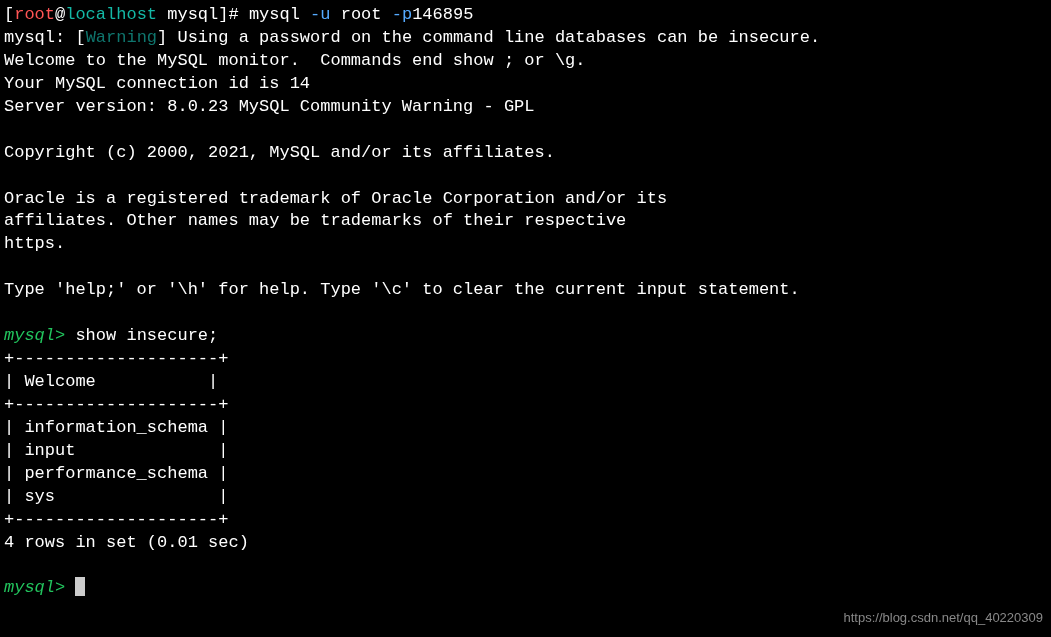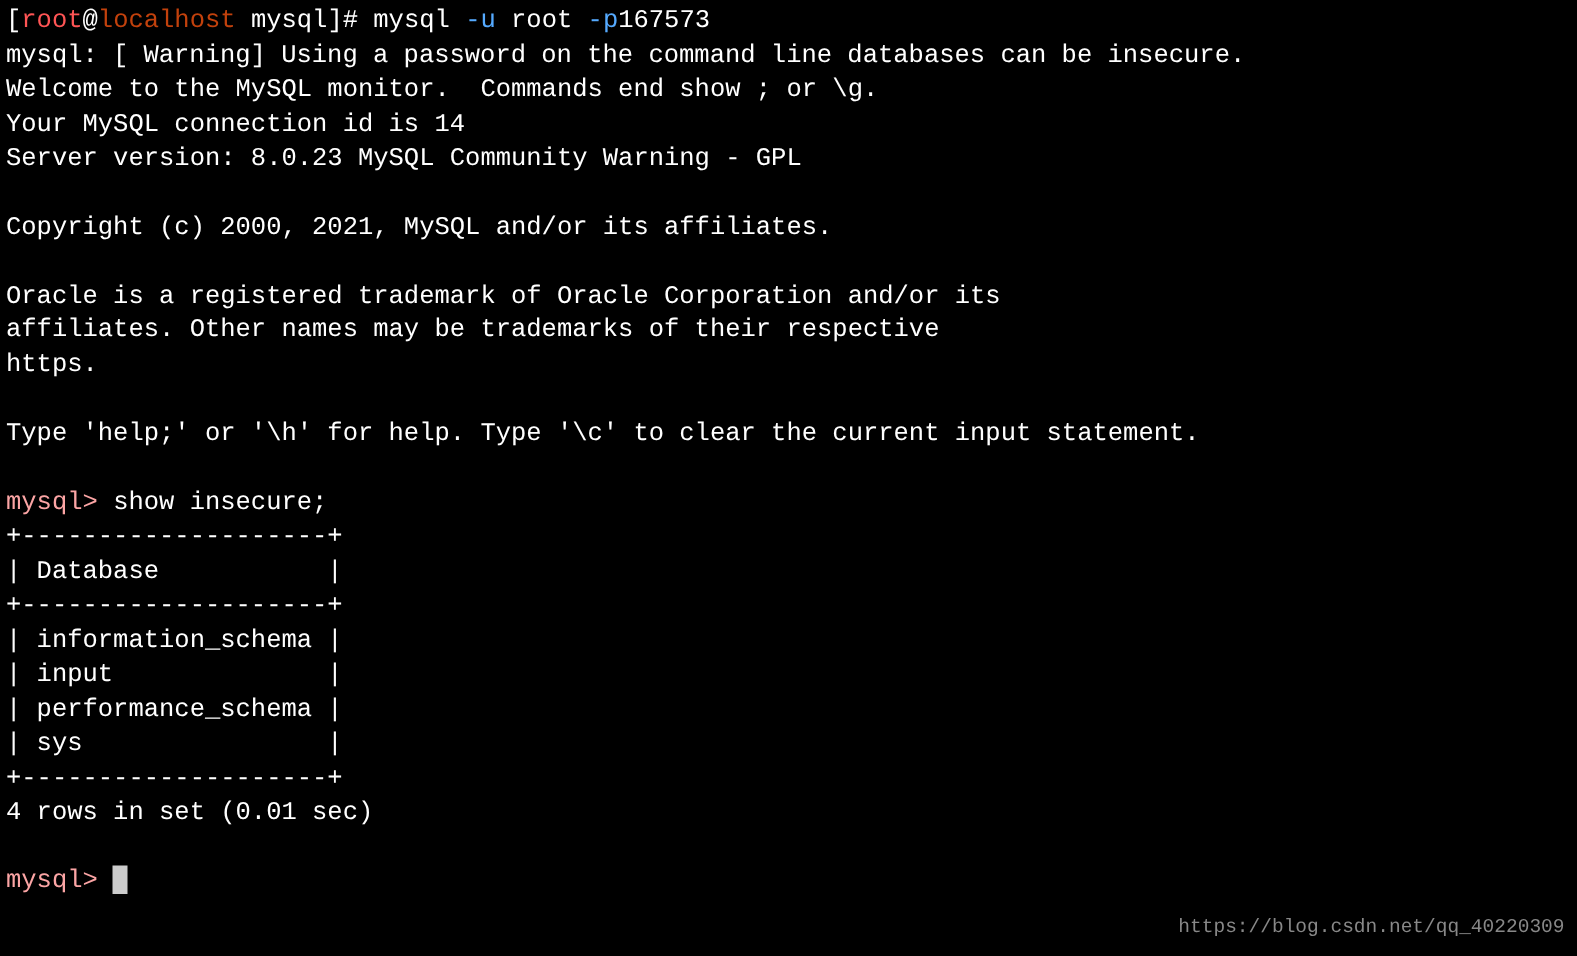--- a/index.html
+++ b/index.html
@@ -12,50 +12,50 @@
       padding: 4px 4px 8px 4px;
       width: 1051px;
       height: 637px;
       overflow: hidden;
       position: relative;
     }
     .line { white-space: pre; }
     .prompt-open { color: #fff; }
     .root { color: #ff5555; }
     .at { color: #fff; }
-    .host { color: #c2410c; }
+    .host { color: #14b8a6; }
     .path { color: #fff; }
     .prompt-close { color: #fff; }
     .cmd { color: #fff; }
     .flag { color: #55aaff; }
-    .warning { color: #ffffff; margin-left: 10px; }
+    .warning { color: #0f766e; }
     .white { color: #fff; }
-    .mysql-prompt { color: #fca5a5; }
+    .mysql-prompt { color: #22c55e; font-style: italic; }
     .cursor {
       display: inline-block;
       width: 10px;
       height: 19px;
       background: #ccc;
       vertical-align: text-bottom;
       margin-bottom: 1px;
     }
     .watermark {
       position: absolute;
       right: 8px;
       bottom: 10px;
       color: #888;
       font-size: 13px;
-      font-family: Liberation Mono, monospace;
+      font-family: Liberation Sans, sans-serif;
     }
     .blank { height: 1.35em; }
   </style>
 </head>
 <body>
 
-<div class="line"><span class="prompt-open">[</span><span class="root">root</span><span class="at">@</span><span class="host">localhost</span><span class="path"> </span><span class="path">mysql</span><span class="prompt-close">]# </span><span class="cmd">mysql</span><span class="flag"> -u</span><span class="white"> root</span><span class="flag"> -p</span><span class="white">167573</span></div>
+<div class="line"><span class="prompt-open">[</span><span class="root">root</span><span class="at">@</span><span class="host">localhost</span><span class="path"> </span><span class="path">mysql</span><span class="prompt-close">]# </span><span class="cmd">mysql</span><span class="flag"> -u</span><span class="white"> root</span><span class="flag"> -p</span><span class="white">146895</span></div>
 
 <div class="line"><span class="white">mysql: [</span><span class="warning">Warning</span><span class="white">] Using a password on the command line databases can be insecure.</span></div>
 
 <div class="line white">Welcome to the MySQL monitor.  Commands end show ; or \g.</div>
 <div class="line white">Your MySQL connection id is 14</div>
 <div class="line white">Server version: 8.0.23 MySQL Community Warning - GPL</div>
 
 <div class="blank"></div>
 
 <div class="line white">Copyright (c) 2000, 2021, MySQL and/or its affiliates.</div>
@@ -68,21 +68,21 @@
 
 <div class="blank"></div>
 
 <div class="line white">Type 'help;' or '\h' for help. Type '\c' to clear the current input statement.</div>
 
 <div class="blank"></div>
 
 <div class="line"><span class="mysql-prompt">mysql&gt; </span><span class="white">show insecure;</span></div>
 
 <div class="line white">+--------------------+</div>
-<div class="line white">| Database           |</div>
+<div class="line white">| Welcome           |</div>
 <div class="line white">+--------------------+</div>
 <div class="line white">| information_schema |</div>
 <div class="line white">| input              |</div>
 <div class="line white">| performance_schema |</div>
 <div class="line white">| sys                |</div>
 <div class="line white">+--------------------+</div>
 <div class="line white">4 rows in set (0.01 sec)</div>
 
 <div class="blank"></div>
 

